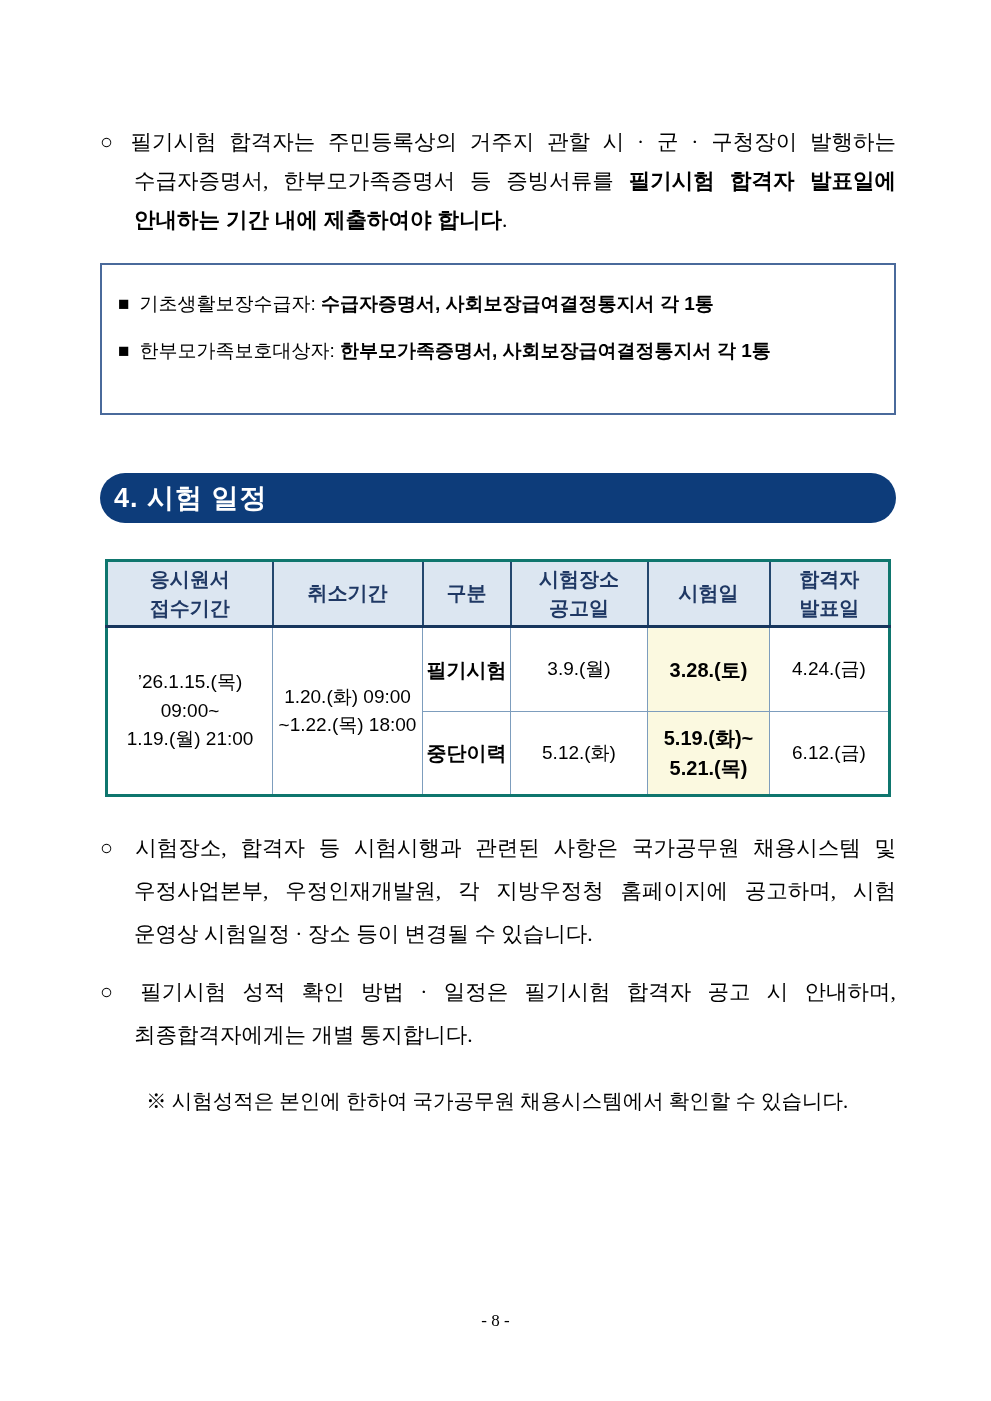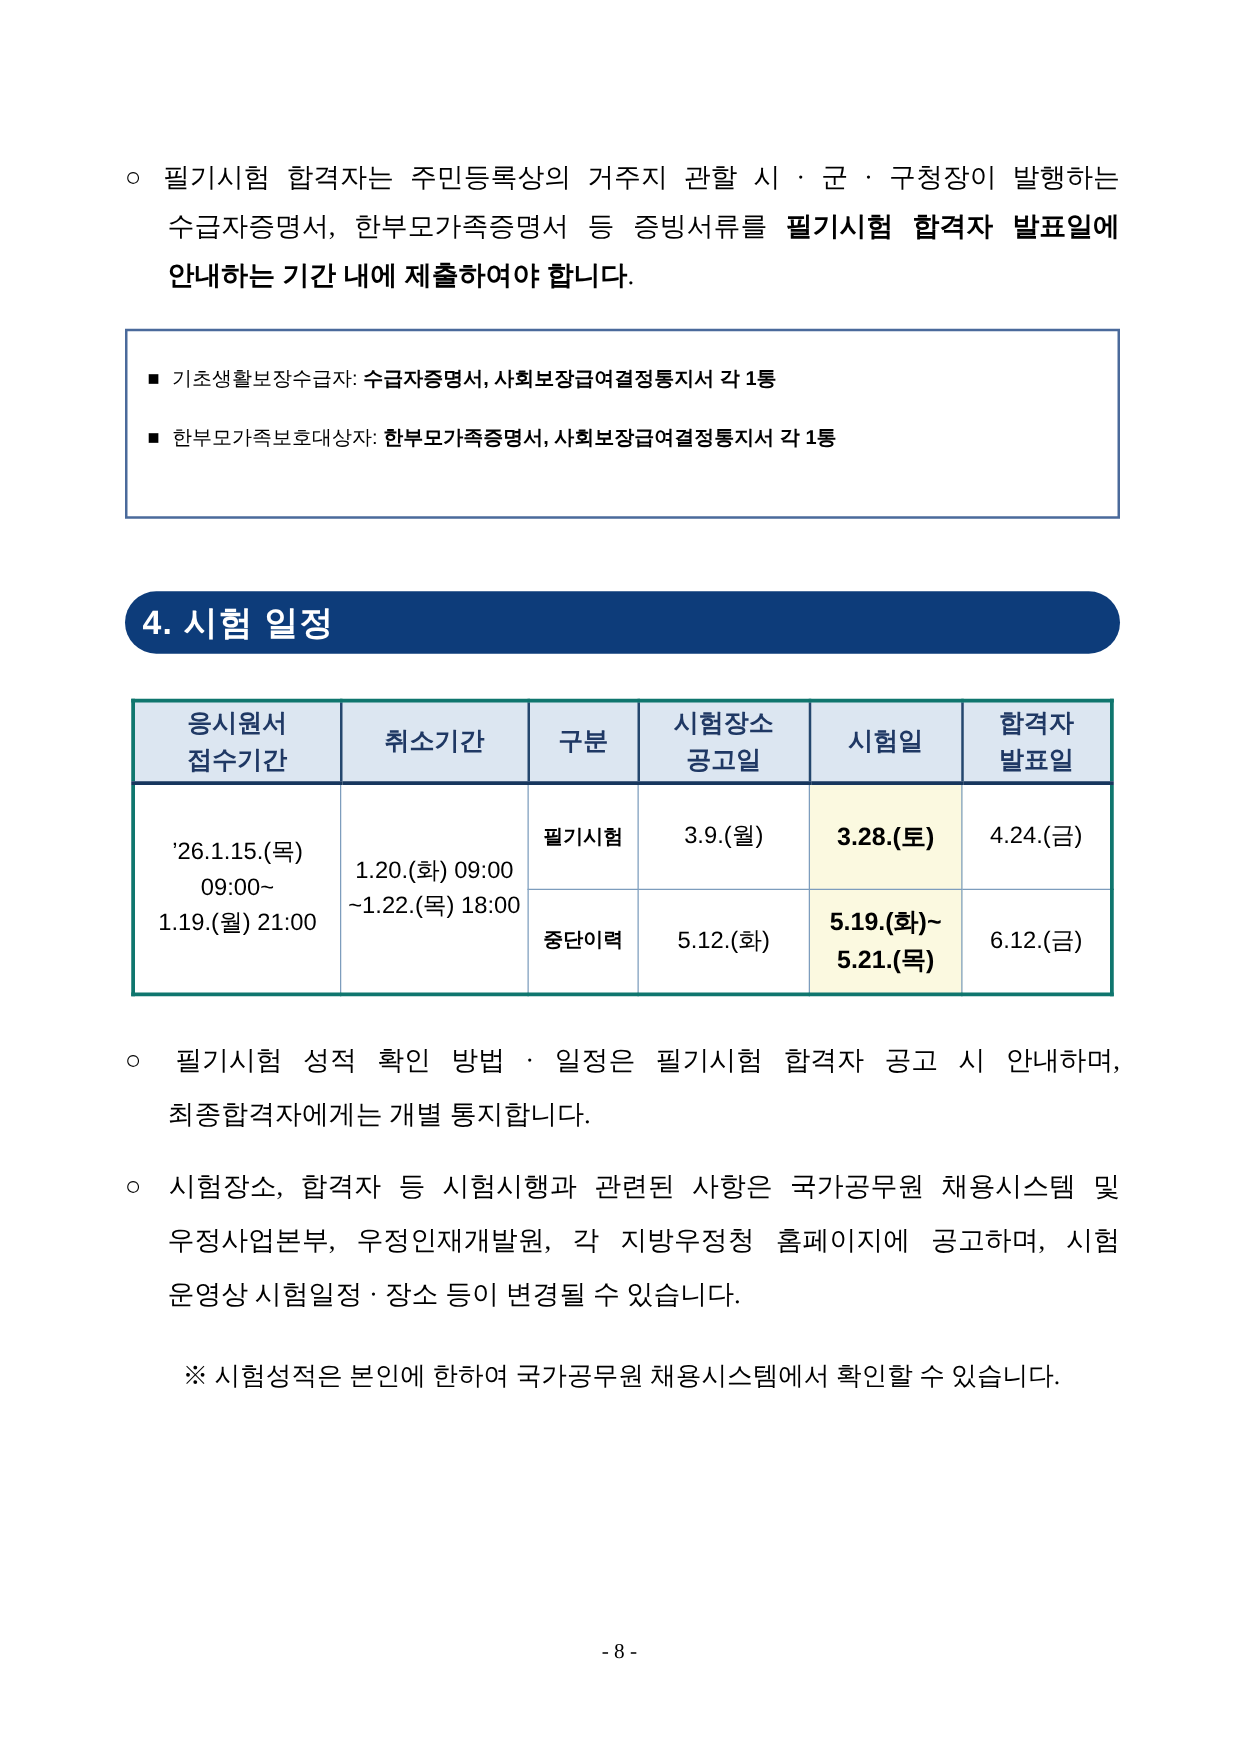--- a/index.html
+++ b/index.html
@@ -37,21 +37,21 @@
 
   
   .notice-box {
     margin-top: 23px;
     border: 2.5px solid #4a6a9b;
     padding: 26px 22px 28px 16px;
     font-family: "Liberation Sans", sans-serif;
     word-break: keep-all;
   }
   .box-item {
-    font-size: 16px;
+    font-size: 19px;
     line-height: 26px;
     margin-bottom: 21px;
   }
   .box-item .sq { margin-right: 10px; }
   .box-item b { font-weight: 700; }
   .note {
     margin-left: 14px;
     font-size: 19px;
     line-height: 35px;
     padding-left: 31px;
@@ -111,21 +111,21 @@
   .schedule td {
     border: 1.5px solid #7d9dbd;
     font-size: 19px;
     line-height: 1.5;
     text-align: center;
     vertical-align: middle;
     white-space: pre-line;
   }
   .schedule tr.r1 td { height: 85px; }
   .schedule tr.r2 td { height: 84px; }
-  .schedule td.cat { font-weight: 700; font-size: 16px; }
+  .schedule td.cat { font-weight: 700; font-size: 20px; }
   .schedule td.hl {
     background: #fbf9e0;
     font-weight: 700;
     font-size: 20px;
   }
 
   
   .para {
     margin-top: 30px;
     font-size: 21.5px;
@@ -219,24 +219,24 @@
           <td class="cat">중단이력</td>
           <td>5.12.(화)</td>
           <td class="hl">5.19.(화)~
 5.21.(목)</td>
           <td>6.12.(금)</td>
         </tr>
       </tbody>
     </table>
 
     <div class="para">
+      <span class="bullet">○</span> <span>시험장소, 합격자 등 시험시행과 관련된 사항은 국가공무원 채용시스템 및 우정사업본부, 우정인재개발원, 각 지방우정청 홈페이지에 공고하며, 시험 운영상 시험일정 · 장소 등이 변경될 수 있습니다.</span>
+    </div>
+    <div class="para">
       <span class="bullet">○</span> <span>필기시험 성적 확인 방법 · 일정은 필기시험 합격자 공고 시 안내하며, 최종합격자에게는 개별 통지합니다.</span>
-    </div>
-    <div class="para">
-      <span class="bullet">○</span> <span>시험장소, 합격자 등 시험시행과 관련된 사항은 국가공무원 채용시스템 및 우정사업본부, 우정인재개발원, 각 지방우정청 홈페이지에 공고하며, 시험 운영상 시험일정 · 장소 등이 변경될 수 있습니다.</span>
     </div>
     <div class="footnote">
       <span>※</span> <span>시험성적은 본인에 한하여 국가공무원 채용시스템에서 확인할 수 있습니다.</span>
     </div>
 
   </div>
 
   <div class="footer">- 8 -</div>
 </div>
 

